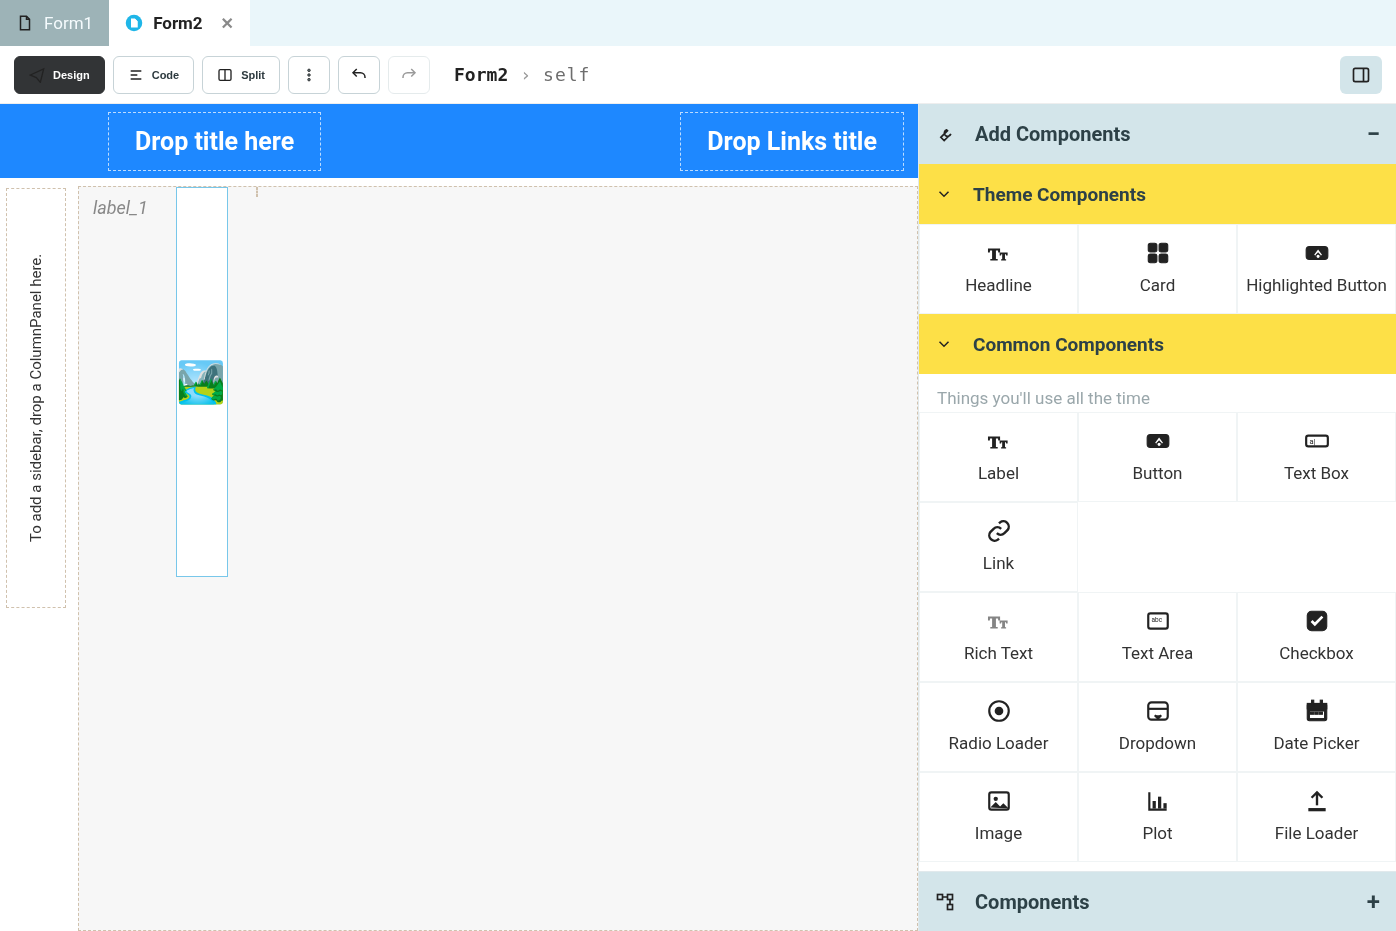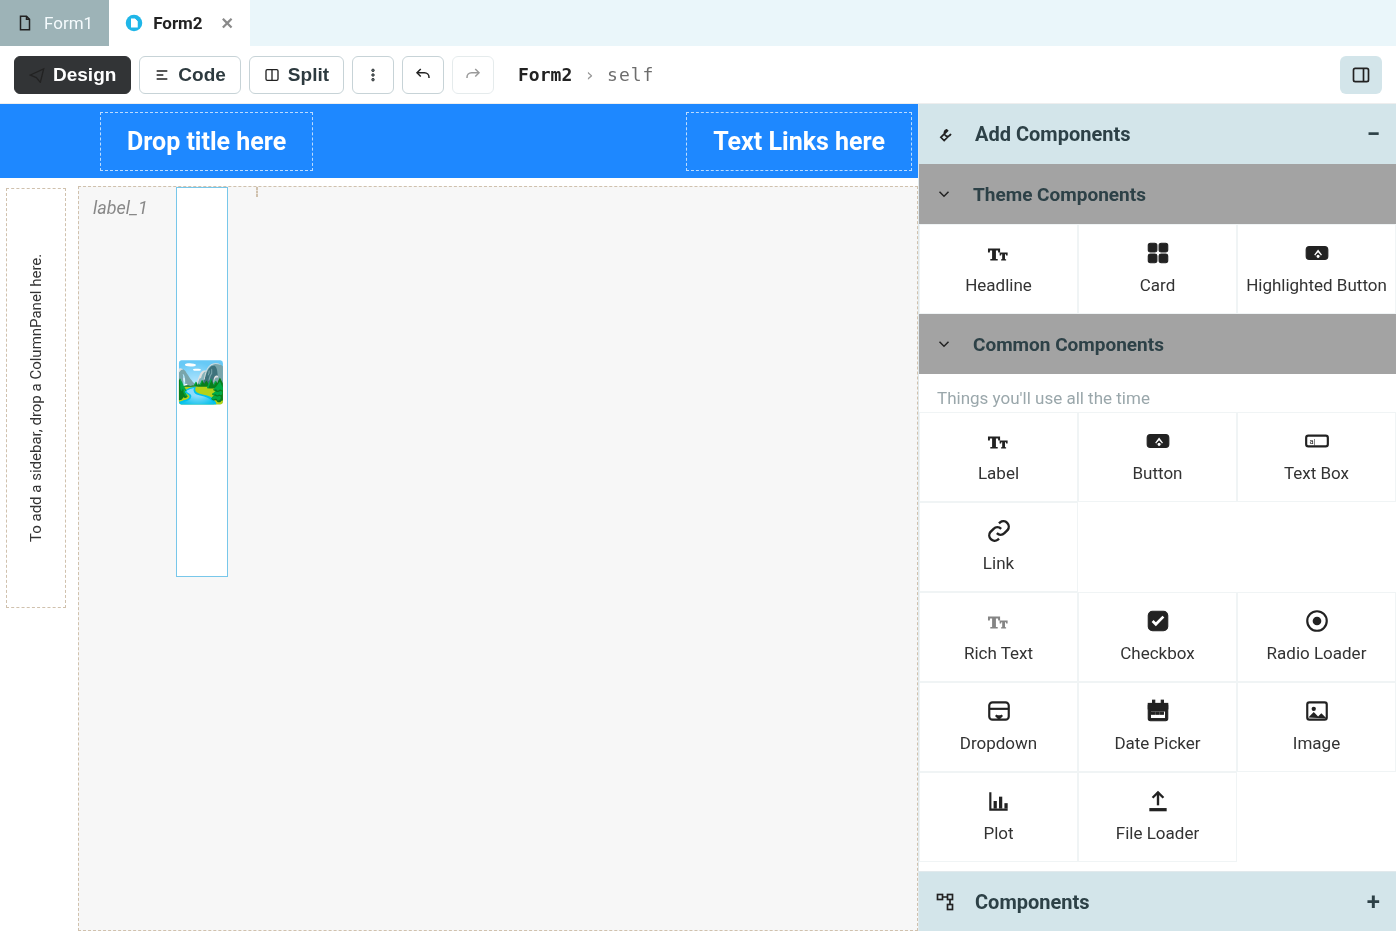--- a/index.html
+++ b/index.html
@@ -9,51 +9,51 @@
 .tabbar { display: flex; height: 46px; background: #eaf6fa; align-items: stretch; }
 .tab { display: flex; align-items: center; padding: 0 16px; gap: 10px; font-size: 17px; color: #555; }
 .tab.inactive { background: #9db3b7; color: #f5fbfd; }
 .tab .doc-icon { width: 18px; height: 18px; }
 .tab.active { background: #fff; font-weight: 700; color: #222; }
 .tab.active .doc-icon { }
 .tab .close { font-size: 16px; color: #8a8a8a; margin-left: 8px; }
 
 
 .toolbar { display: flex; align-items: center; height: 58px; padding: 0 14px; gap: 8px; background: #fff; border-bottom: 1px solid #eee; }
-.btn { display: inline-flex; align-items: center; gap: 8px; height: 38px; padding: 0 14px; border: 1px solid #c7d3d7; border-radius: 6px; background: #fff; color: #2d3a3f; font-size: 19px; font-weight: 600; cursor: pointer; }
+.btn { display: inline-flex; align-items: center; gap: 8px; height: 38px; padding: 0 14px; border: 1px solid #c7d3d7; border-radius: 6px; background: #fff; color: #2d3a3f; font-size: 11px; font-weight: 600; cursor: pointer; }
 .btn.primary { background: #323436; color: #fff; border-color: #323436; }
 .iconbtn { width: 42px; height: 38px; display: inline-flex; align-items: center; justify-content: center; border: 1px solid #c7d3d7; border-radius: 6px; background: #fff; }
 .toolbar .spacer { flex: 1; }
 .breadcrumb { display:flex; align-items:center; gap: 12px; font-family: ui-monospace, SFMono-Regular, Menlo, Consolas, monospace; font-size: 18px; color: #222; margin-left: 16px; }
 .breadcrumb .caret { color: #999; }
 .breadcrumb .self { color: #6d6d6d; letter-spacing: 1px; }
 .panel-toggle { width: 42px; height: 38px; display:inline-flex; align-items:center; justify-content:center; background:#d3e5ea; border-radius:6px; }
 
 
 .main { display:flex; flex:1; min-height:0; }
 .canvas-area { flex:1; display:flex; flex-direction:column; min-width:0; }
 
 
-.drop-header { height: 74px; background: #1e88ff; display:flex; align-items:center; padding: 0 6px; gap: 10px; }
+.drop-header { height: 74px; background: #1e88ff; display:flex; align-items:center; padding: 0 14px; gap: 10px; }
 .dropzone { border: 1.5px dashed #bcdcff; color: #fff; font-weight:700; font-size: 25px; padding: 14px 26px; }
 .drop-header .gap { flex:1; }
 
 
 .canvas-body { flex:1; display:flex; min-height:0; }
 .sidebar-slot { width: 60px; margin: 10px 4px 0 6px; border: 1px dashed #d0c1ad; display:flex; align-items:center; justify-content:center; writing-mode: vertical-rl; transform: rotate(180deg); color:#333; font-size: 15px; padding: 14px 0; height: 420px; }
 .canvas-panel { flex:1; margin: 8px 0 0 8px; border: 1px dashed #d0c1ad; background:#f7f7f7; display:flex; flex-direction:row; min-width:0; }
 .label-text { font-style: italic; color:#888; font-size:18px; padding: 10px 14px 4px 14px; }
 .image-slot { margin: 0 14px 14px 14px; height: 390px; border: 1px solid #78c7ea; background:#fff; display:flex; align-items:center; justify-content:center; }
 .img-glyph { font-size: 40px; }
 .spacer-slot { margin: 0 14px 8px 14px; height: 10px; border: 1px dashed #d0c1ad; background:#fff; }
 
 
 .side { width: 478px; border-left: 1px solid #e1e9ec; display:flex; flex-direction:column; min-height:0; background:#fff; }
 .section-hdr { display:flex; align-items:center; gap:20px; height:60px; padding:0 16px; background:#d3e5ea; color:#2d4147; font-weight:700; font-size:20px; }
-.section-hdr.light { background:#a3a3a3; font-weight:700; font-size:19px; }
+.section-hdr.light { background:#fde047; font-weight:700; font-size:19px; }
 .section-hdr .grow { flex:1; }
 .section-hdr .minus { font-size:24px; color:#2d4147; }
 .section-hdr .plus { font-size:24px; color:#2d4147; font-weight: 600; }
 .chev { width: 18px; height: 18px; }
 .panel-scroll { flex:1; overflow:auto; }
 .hint { color:#9aa7ab; font-size:17px; padding: 14px 16px 4px 18px; }
 .comp-grid { display:grid; grid-template-columns: repeat(3, 1fr); }
 .comp { display:flex; flex-direction:column; align-items:center; justify-content:center; padding: 14px 6px 18px 6px; gap:8px; font-size:17px; text-align:center; border: 1px solid #f0f4f5; cursor:grab; }
 .comp .ico { height:28px; display:flex; align-items:center; justify-content:center; }
 .comp svg { width:26px; height:26px; }
@@ -137,21 +137,21 @@
   </div>
 </div>
 
 <div class="main">
   <div class="canvas-area">
 
     <div class="drop-header">
       <div style="width:84px"></div>
       <div class="dropzone">Drop title here</div>
       <div class="gap"></div>
-      <div class="dropzone">Text Links here</div>
+      <div class="dropzone">Drop Links title</div>
     </div>
 
     <div class="canvas-body">
       <div class="sidebar-slot">To add a sidebar, drop a ColumnPanel here.</div>
       <div class="canvas-panel">
         <div class="label-text">label_1</div>
         <div class="image-slot">
           <span class="img-glyph">🏞️</span>
         </div>
         <div class="spacer-slot"></div>
@@ -259,20 +259,29 @@
 
       <div class="comp-grid">
         <div class="comp disabled">
           <span class="ico">
               <svg viewBox="0 0 24 24" fill="#222" stroke="none">
                 <text x="2" y="18" font-size="16" font-weight="700" font-family="serif">T</text>
                 <text x="13" y="18" font-size="10" font-weight="700" font-family="serif">T</text>
               </svg>
             </span>
           <span>Rich Text</span>
+        </div>
+        <div class="comp">
+          <span class="ico">
+              <svg viewBox="0 0 24 24" fill="none" stroke="#222" stroke-width="2">
+                <rect x="3" y="5" width="18" height="14" rx="2"></rect>
+                <text x="6" y="13" font-size="6" fill="#222" stroke="none">abc</text>
+              </svg>
+            </span>
+          <span>Text Area</span>
         </div>
         <div class="comp">
           <span class="ico">
               <svg viewBox="0 0 24 24" fill="#222" stroke="none">
                 <rect x="3" y="3" width="18" height="18" rx="4"></rect>
                 <path d="M7 12l3 3 7-7" stroke="#fff" stroke-width="2.5" fill="none"></path>
               </svg>
             </span>
           <span>Checkbox</span>
         </div>

